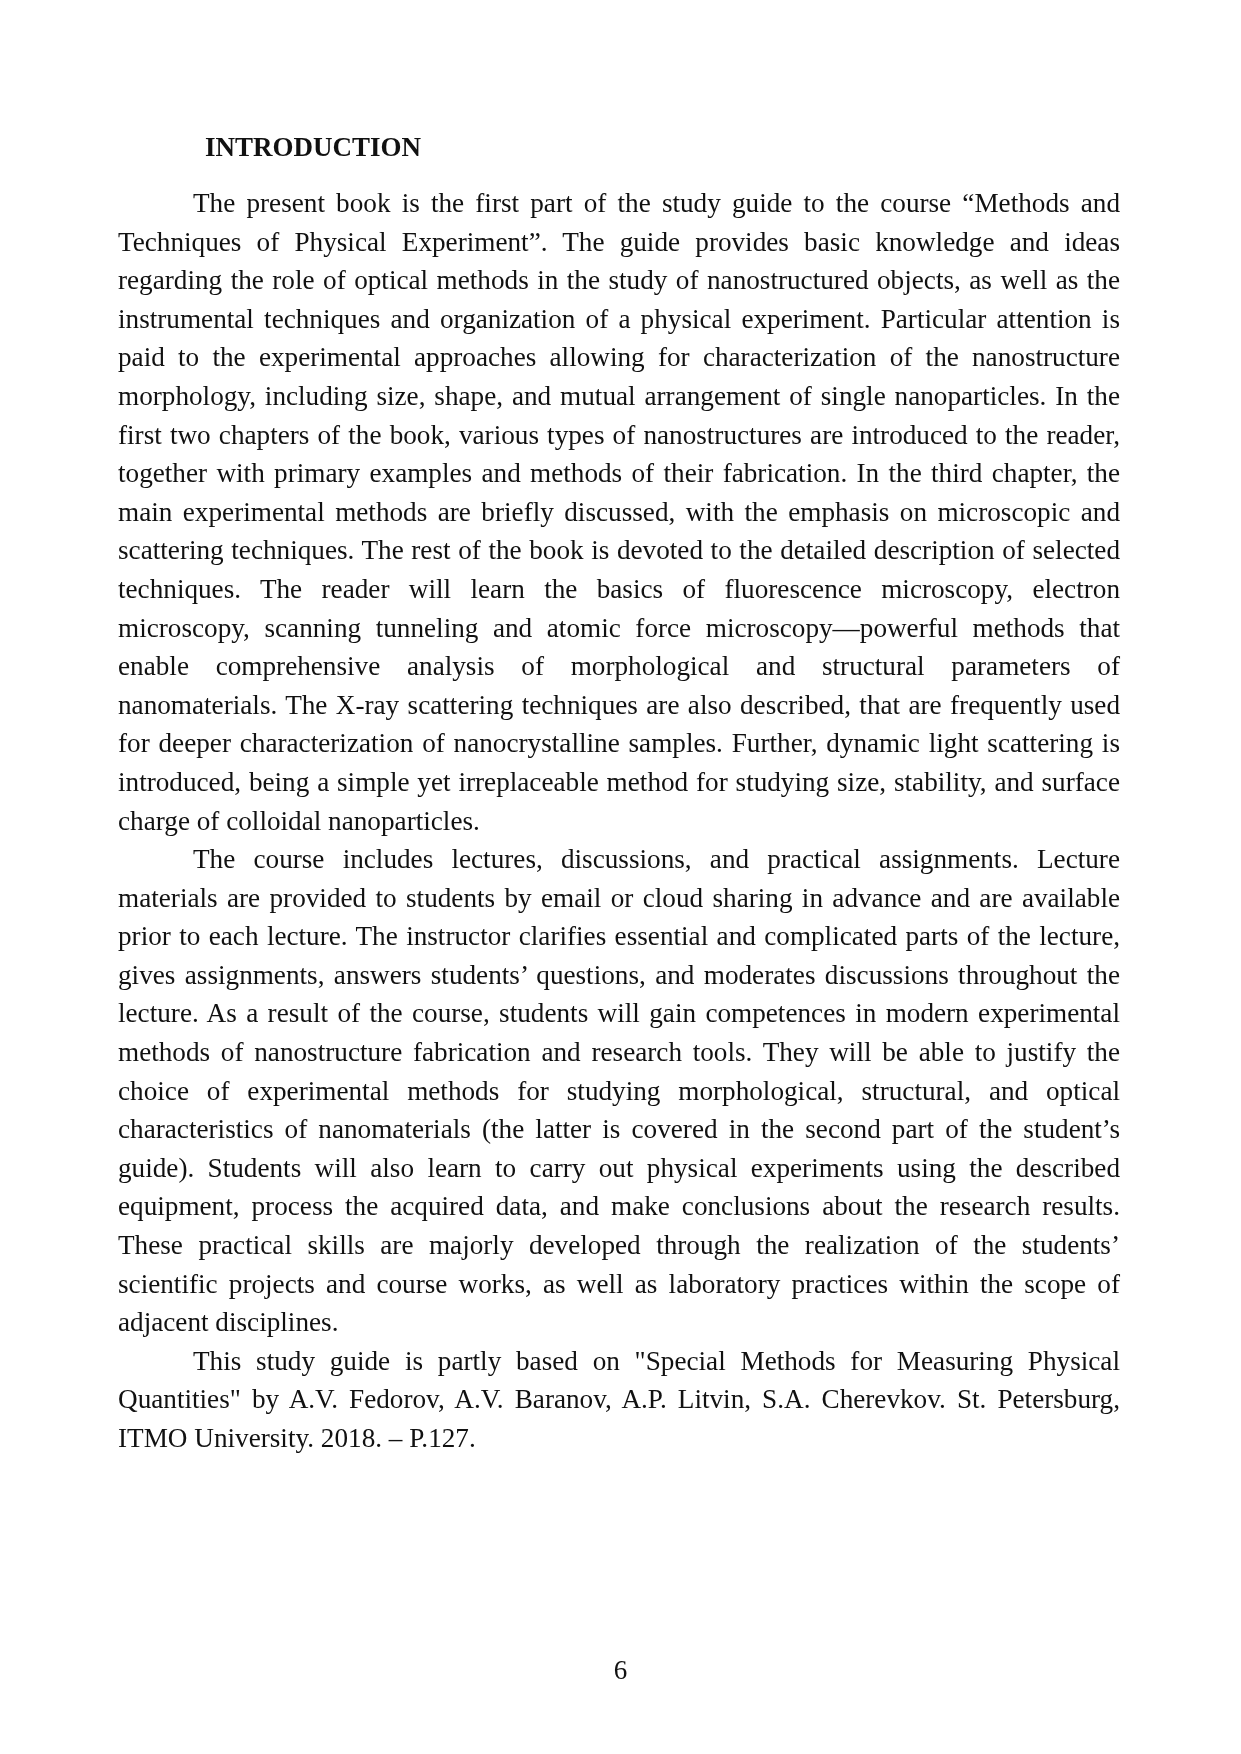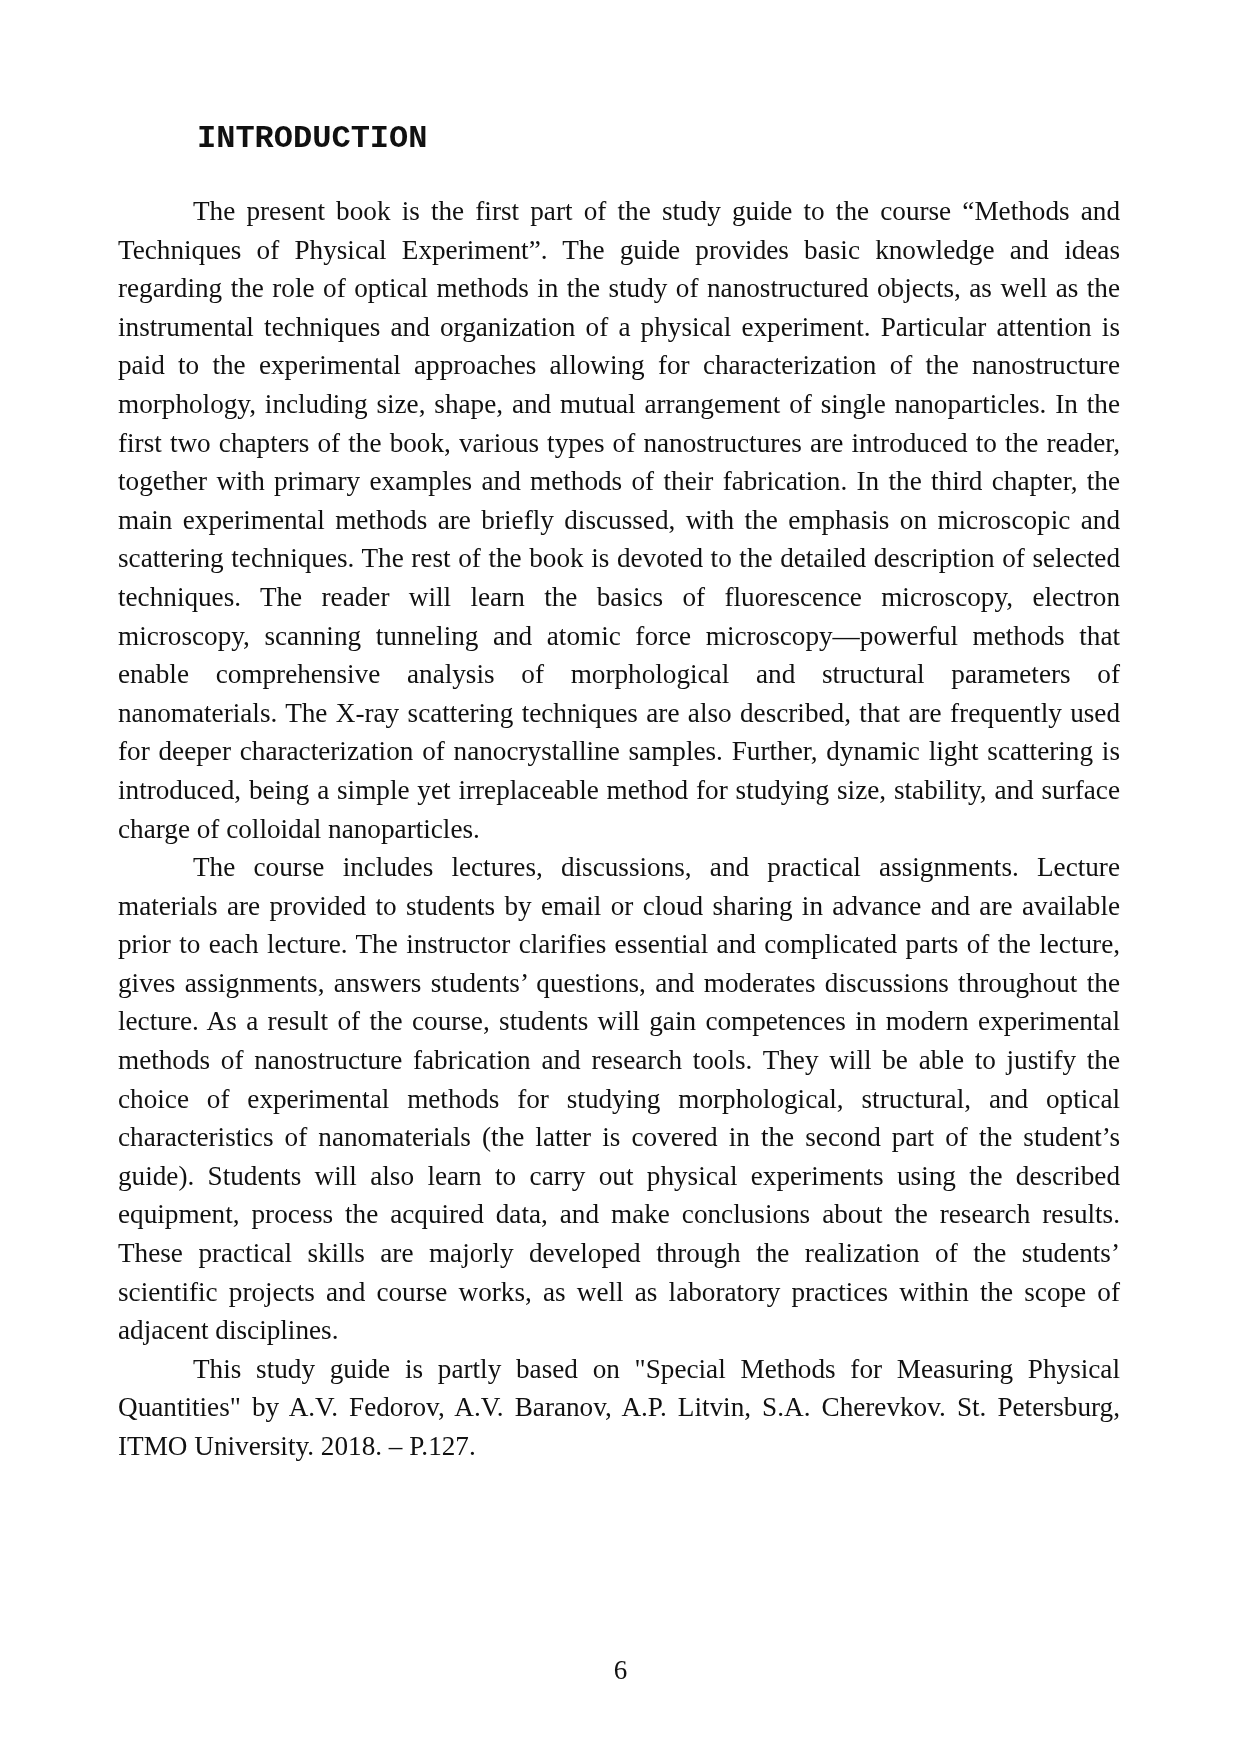--- a/index.html
+++ b/index.html
@@ -4,23 +4,23 @@
 <style>
   html, body { margin: 0; padding: 0; background: #ffffff; }
   body { width: 1241px; height: 1754px; position: relative; overflow: hidden; }
   .page {
     position: absolute; left: 118px; top: 0; width: 1002px;
     font-family: "Liberation Serif", serif; color: #111111;
     font-size: 27.2px; line-height: 38.6px;
   }
   .heading {
     position: absolute; top: 116px; left: 75px;
-    font-weight: bold; font-size: 32px; line-height: 38px; margin: 4px; font-family: Liberation Mono, monospace;
+    font-weight: bold; font-size: 27px; line-height: 38px; margin: 12px;
   }
-  .body-text { position: absolute; top: 192px; left: 0; width: 1002px; }
+  .body-text { position: absolute; top: 184px; left: 0; width: 1002px; }
   .para { margin: 0; text-align: justify; text-indent: 75px; }
   .page-number {
     position: absolute; top: 1655px; left: 0; width: 1241px; text-align: center;
     font-family: "Liberation Serif", serif; font-size: 27px; color: #111111;
   }
 </style>
 </head>
 <body>
 
 <div class="page">

